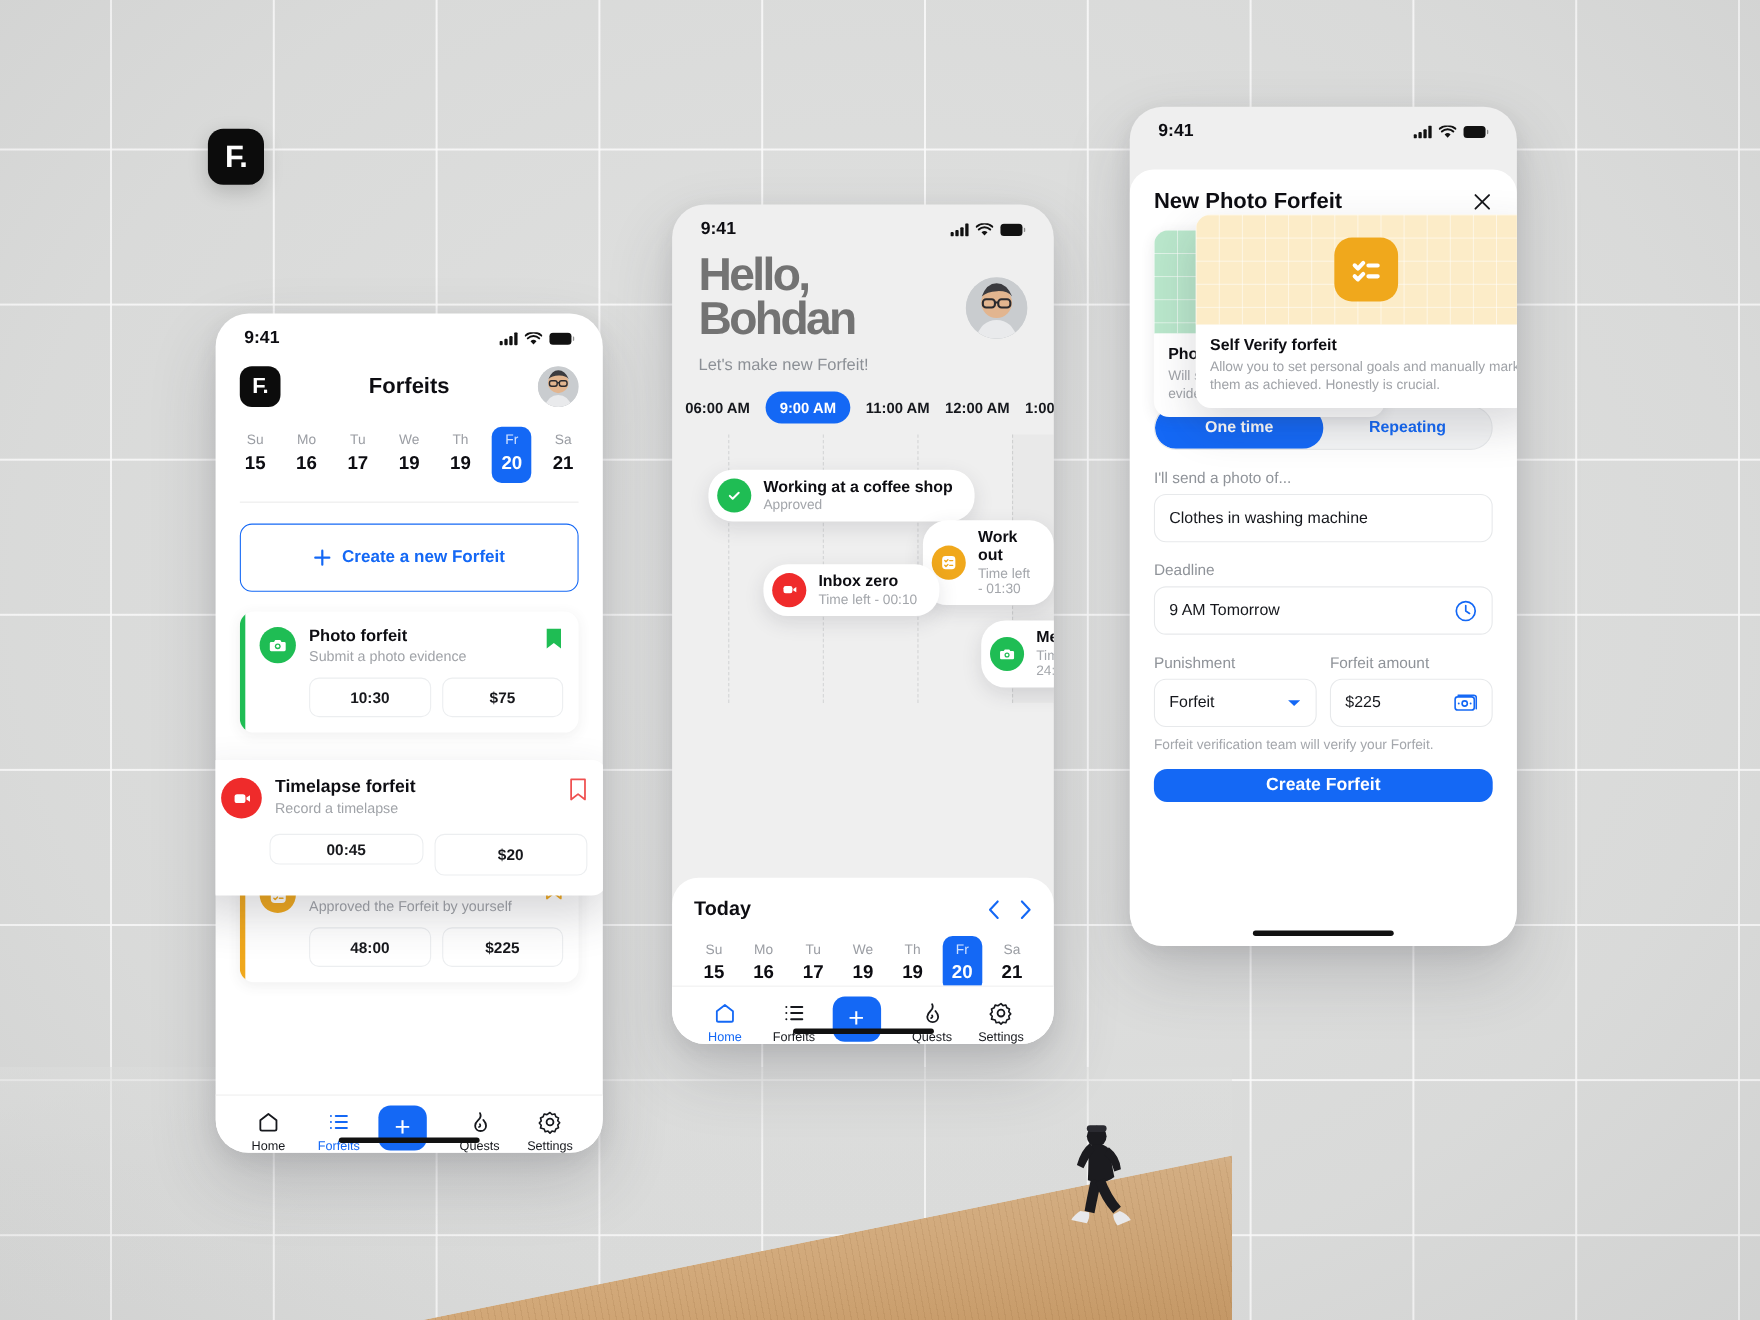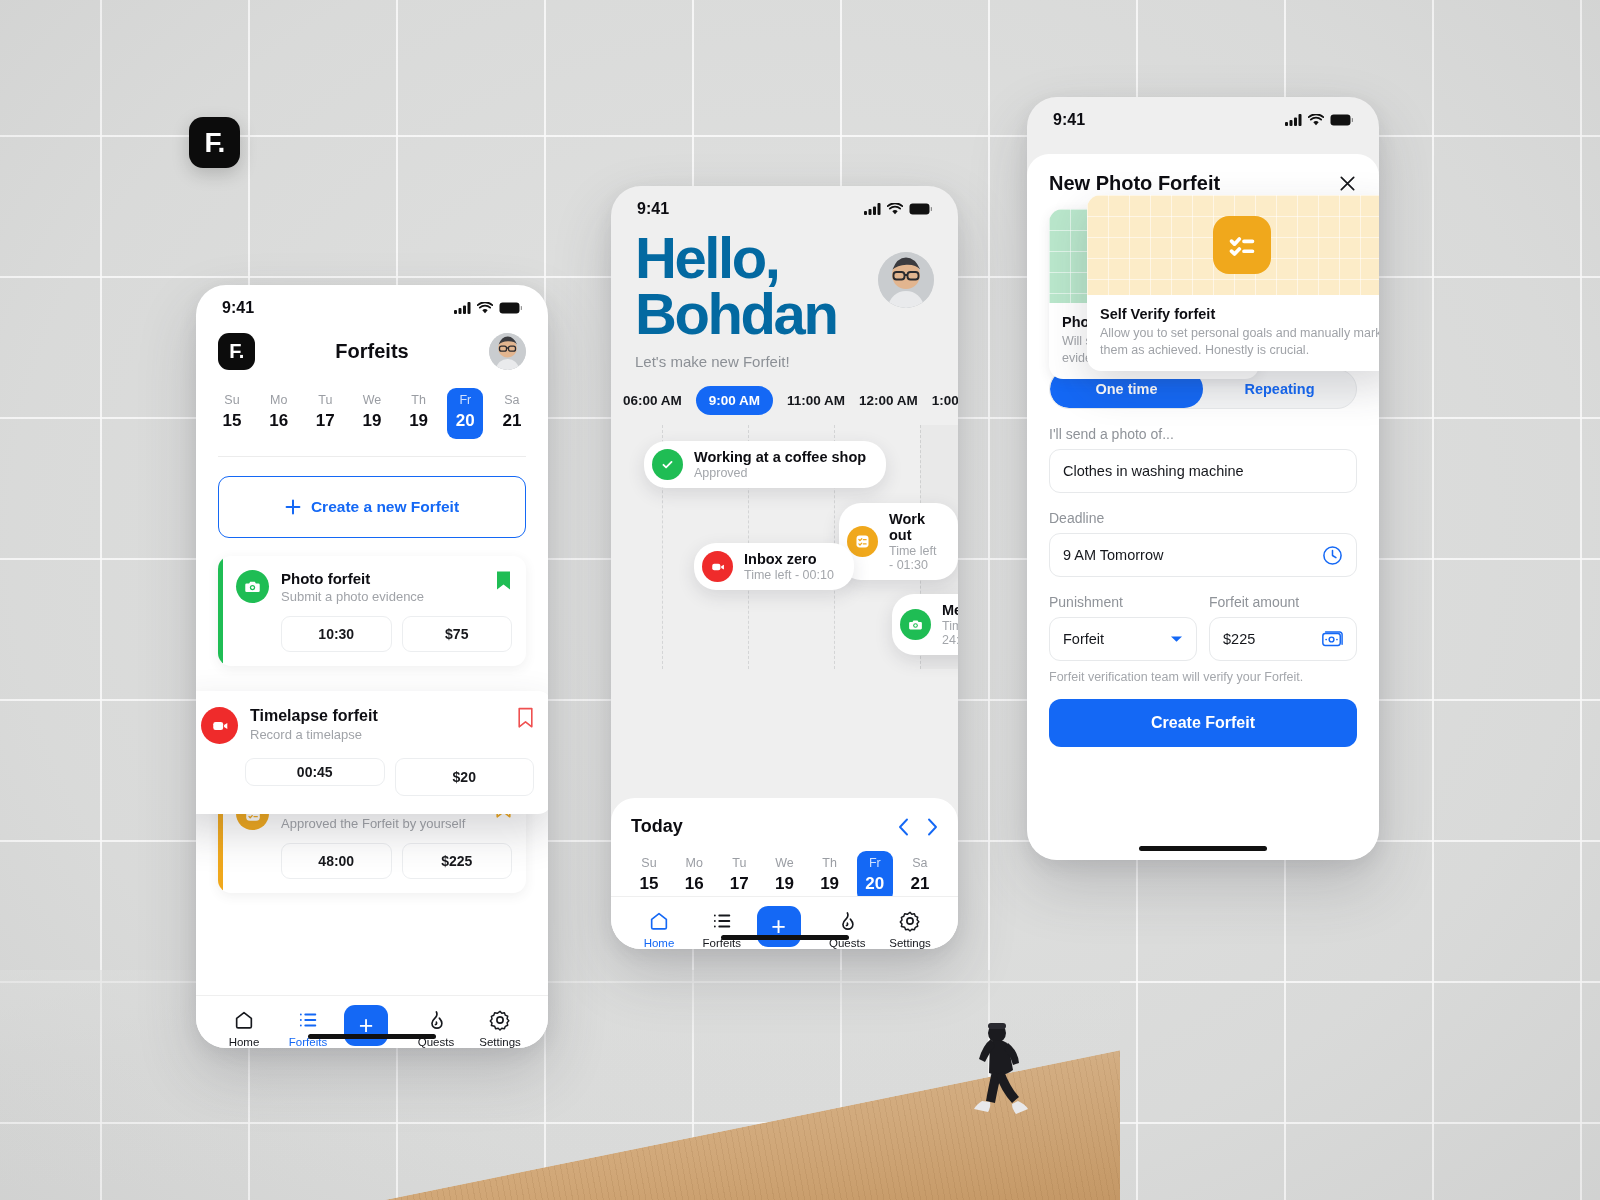--- a/index.html
+++ b/index.html
@@ -164,21 +164,21 @@
   #phone-mid {
     left: 611px; top: 186px; width: 347px; height: 763px;
     background: #efefef;
     box-shadow: 0 26px 60px rgba(60,60,70,0.20), 0 6px 18px rgba(60,60,70,0.10);
   }
   .mp-hello {
     padding: 6px 24px 0 24px;
     display: flex; align-items: flex-start; justify-content: space-between;
   }
   .mp-hello h1 {
-    font-size: 58px; line-height: 0.96; font-weight: 800; color: #0369a1;
+    font-size: 42px; line-height: 0.96; font-weight: 800; color: #737373;
     letter-spacing: -2.4px;
   }
   .mp-sub { font-size: 15px; color: #8c9096; padding: 12px 24px 0 24px; }
   .hourstrip {
     display: flex; align-items: center; gap: 14px;
     padding: 16px 0 0 12px; white-space: nowrap;
   }
   .hour { font-size: 13.5px; font-weight: 700; color: #15171c; }
   .hour.active {
     background: #1468f5; color: #fff; border-radius: 20px;
@@ -256,21 +256,21 @@
   .finput {
     margin-top: 7px; height: 44px; border: 1px solid #e7e9eb; border-radius: 11px;
     display: flex; align-items: center; padding: 0 13px;
     font-size: 14.5px; color: #15171c; background: #fff;
     justify-content: space-between;
   }
   .frow { display: flex; gap: 12px; }
   .frow > div { flex: 1; }
   .fhint { font-size: 12.5px; color: #a4a7ac; margin-top: 9px; }
   .cta {
-    margin-top: 15px; height: 48px; border-radius: 12px; background: #1468f5;
+    margin-top: 15px; height: 30px; border-radius: 12px; background: #1468f5;
     color: #fff; font-size: 16px; font-weight: 700;
     display: flex; align-items: center; justify-content: center; cursor: pointer;
   }
 </style>
 </head>
 <body>
 
 <div class="bg-grid"></div>
 <div class="bg-vignette"></div>
 
@@ -561,21 +561,21 @@
 
   <div class="timeline">
     <div class="tl-lines">
       <div class="tl-line" style="left:51px"></div>
       <div class="tl-line" style="left:137px"></div>
       <div class="tl-line" style="left:223px"></div>
       <div class="tl-line" style="left:309px"></div>
       <div class="tl-band" style="left:309px;right:0"></div>
     </div>
 
-    <div class="tchip" style="left:33px;top:16px">
+    <div class="tchip" style="left:33px;top:32px">
       <div class="cicon" style="background:#1fbd54">
         <svg width="15" height="15" viewBox="0 0 20 20">
             <path d="M4.6 10.4l3.5 3.5L15.4 6.6" stroke="#fff" stroke-width="2.4" fill="none" stroke-linecap="round" stroke-linejoin="round"></path>
           </svg>
       </div>
       <div>
         <div class="ctitle">Working at a coffee shop</div>
         <div class="csub">Approved</div>
       </div>
     </div>

